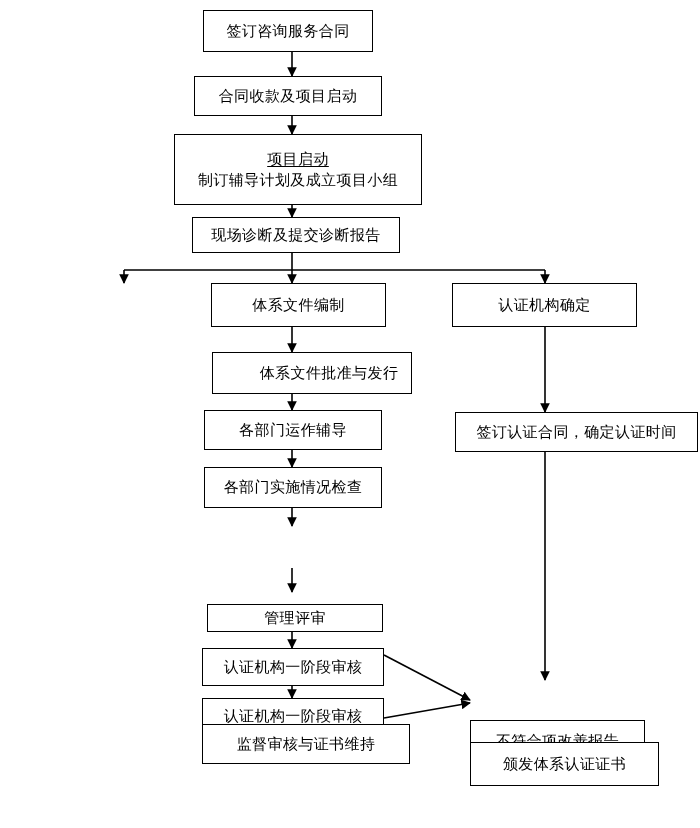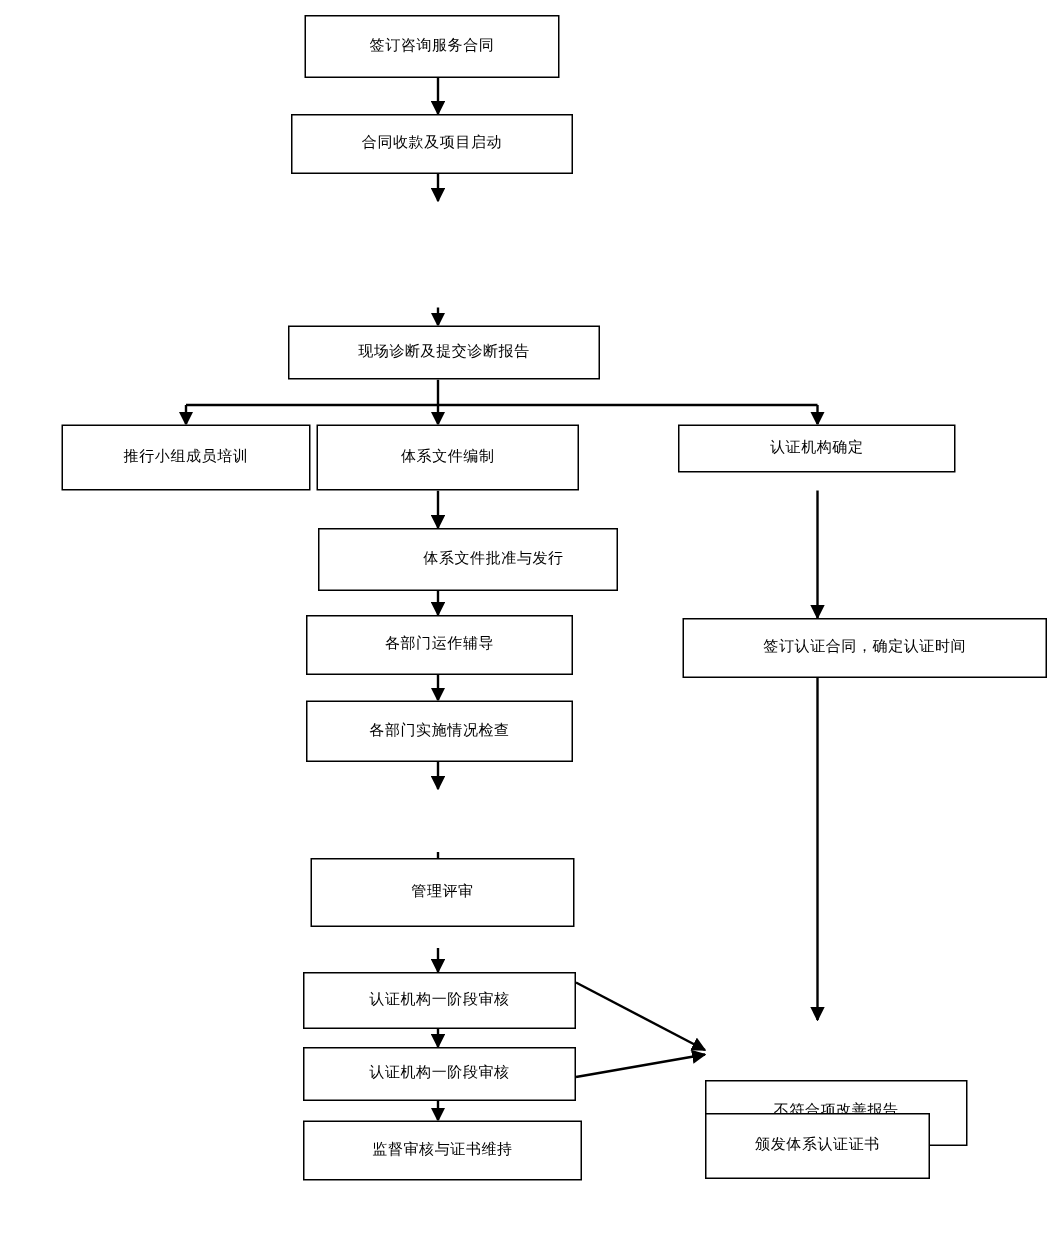--- a/index.html
+++ b/index.html
@@ -29,21 +29,21 @@
   .node {
     position: absolute;
     box-sizing: border-box;
     border: 1px solid #000000;
     background: #ffffff;
     display: flex;
     flex-direction: column;
     align-items: center;
     justify-content: center;
     color: #000000;
-    font-size: 10px;
+    font-size: 15px;
     line-height: 1.35;
     letter-spacing: 0.4px;
     white-space: nowrap;
     z-index: 2;
   }
   .node .line1,
   .node .line2 {
     display: block;
     text-align: center;
   }
@@ -117,71 +117,72 @@
   </svg>
 
   <div class="node" style="left:203px; top:10px; width:170px; height:42px;">
     <span class="line1">签订咨询服务合同</span>
   </div>
 
   <div class="node" style="left:194px; top:76px; width:188px; height:40px;">
     <span class="line1">合同收款及项目启动</span>
   </div>
 
+  <div class="node" style="left:174px; top:134px; width:248px; height:71px;">
+    <span class="line1 underline">项目启动</span>
+    <span class="line2">制订辅导计划及成立项目小组</span>
+  </div>
 
   <div class="node" style="left:192px; top:217px; width:208px; height:36px;">
     <span class="line1">现场诊断及提交诊断报告</span>
   </div>
 
-  <div class="node" style="left:41px; top:283px; width:166px; height:44px;">
-    <span class="line1">推行小组成员培训</span>
-  </div>
 
   <div class="node" style="left:211px; top:283px; width:175px; height:44px;">
     <span class="line1">体系文件编制</span>
   </div>
 
-  <div class="node" style="left:452px; top:283px; width:185px; height:32px;align-items:center;">
+  <div class="node" style="left:452px; top:283px; width:185px; height:44px;align-items:center;">
     <span class="line1">认证机构确定</span>
   </div>
 
   <div class="node" style="left:212px; top:352px; width:200px; height:42px;padding-left:34px;">
     <span class="line1">体系文件批准与发行</span>
   </div>
 
   <div class="node" style="left:204px; top:467px; width:178px; height:41px;">
     <span class="line1">各部门实施情况检查</span>
   </div>
 
   <div class="node" style="left:204px; top:410px; width:178px; height:40px;">
     <span class="line1">各部门运作辅导</span>
   </div>
 
 
-  <div class="node" style="left:207px; top:572px; width:176px; height:46px;align-items:center;">
+  <div class="node" style="left:207px; top:604px; width:176px; height:28px;align-items:center;">
     <span class="line1">管理评审</span>
   </div>
 
   <div class="node" style="left:202px; top:648px; width:182px; height:38px;">
     <span class="line1">认证机构一阶段审核</span>
   </div>
 
   <div class="node" style="left:202px; top:698px; width:182px; height:36px;">
     <span class="line1">认证机构一阶段审核</span>
   </div>
 
-  <div class="node" style="left:202px; top:747px; width:186px; height:40px;">
+  <div class="node" style="left:202px; top:724px; width:208px; height:40px;">
     <span class="line1">监督审核与证书维持</span>
   </div>
 
   <div class="node" style="left:455px; top:412px; width:243px; height:40px;">
     <span class="line1">签订认证合同，确定认证时间</span>
   </div>
 
   <div class="node" style="left:470px; top:720px; width:175px; height:44px;">
     <span class="line1 squiggle">不符合项改善报告</span>
   </div>
 
-  <div class="node" style="left:470px; top:742px; width:150px; height:44px;">
+  <div class="node" style="left:470px; top:742px; width:189px; height:44px;">
     <span class="line1">颁发体系认证证书</span>
   </div>
 
 </div>
 
 </body></html>

